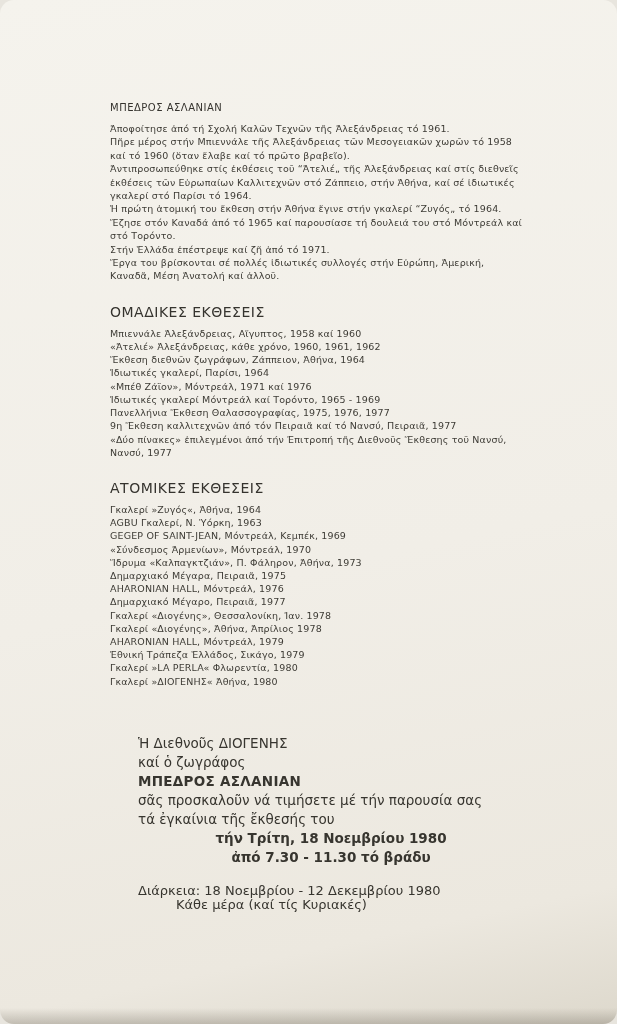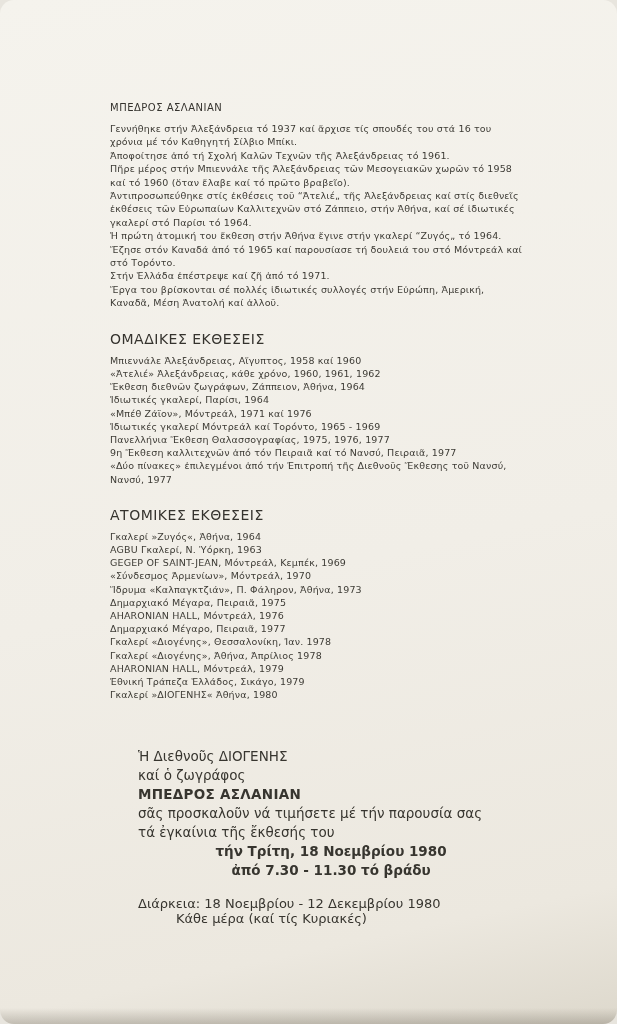--- a/index.html
+++ b/index.html
@@ -79,21 +79,20 @@
 </style>
 </head>
 <body>
 
 <div class="paper">
   <div class="content">
 
     <h1 class="doc-title">ΜΠΕΔΡΟΣ ΑΣΛΑΝΙΑΝ</h1>
 
     <div class="bio">
-      <p>Γεννήθηκε στήν Ἀλεξάνδρεια τό 1937 καί ἄρχισε τίς σπουδές του στά 16 του χρόνια μέ τόν Καθηγητή Σίλβιο Μπίκι.</p>
       <p>Ἀποφοίτησε ἀπό τή Σχολή Καλῶν Τεχνῶν τῆς Ἀλεξάνδρειας τό 1961.</p>
       <p>Πῆρε μέρος στήν Μπιεννάλε τῆς Ἀλεξάνδρειας τῶν Μεσογειακῶν χωρῶν τό 1958 καί τό 1960 (ὅταν ἔλαβε καί τό πρῶτο βραβεῖο).</p>
       <p>Ἀντιπροσωπεύθηκε στίς ἐκθέσεις τοῦ “Ἀτελιέ„ τῆς Ἀλεξάνδρειας καί στίς διεθνεῖς ἐκθέσεις τῶν Εὐρωπαίων Καλλιτεχνῶν στό Ζάππειο, στήν Ἀθήνα, καί σέ ἰδιωτικές γκαλερί στό Παρίσι τό 1964.</p>
       <p>Ἡ πρώτη ἀτομική του ἔκθεση στήν Ἀθήνα ἔγινε στήν γκαλερί “Ζυγός„ τό 1964.</p>
       <p>Ἔζησε στόν Καναδά ἀπό τό 1965 καί παρουσίασε τή δουλειά του στό Μόντρεάλ καί στό Τορόντο.</p>
       <p>Στήν Ἑλλάδα ἐπέστρεψε καί ζῆ ἀπό τό 1971.</p>
       <p>Ἔργα του βρίσκονται σέ πολλές ἰδιωτικές συλλογές στήν Εὐρώπη, Ἀμερική, Καναδᾶ, Μέση Ἀνατολή καί ἀλλοῦ.</p>
     </div>
 
     <h2 class="section-heading">ΟΜΑΔΙΚΕΣ ΕΚΘΕΣΕΙΣ</h2>
@@ -116,20 +115,21 @@
       <p>GEGEP OF SAINT-JEAN, Μόντρεάλ, Κεμπέκ, 1969</p>
       <p>«Σύνδεσμος Ἀρμενίων», Μόντρεάλ, 1970</p>
       <p>Ἵδρυμα «Καλπαγκτζιάν», Π. Φάληρον, Ἀθήνα, 1973</p>
       <p>Δημαρχιακό Μέγαρα, Πειραιᾶ, 1975</p>
       <p>AHARONIAN HALL, Μόντρεάλ, 1976</p>
       <p>Δημαρχιακό Μέγαρο, Πειραιᾶ, 1977</p>
       <p>Γκαλερί «Διογένης», Θεσσαλονίκη, Ἰαν. 1978</p>
       <p>Γκαλερί «Διογένης», Ἀθήνα, Ἀπρίλιος 1978</p>
       <p>AHARONIAN HALL, Μόντρεάλ, 1979</p>
       <p>Ἐθνική Τράπεζα Ἑλλάδος, Σικάγο, 1979</p>
+      <p>Γκαλερί »LA PERLA« Φλωρεντία, 1980</p>
       <p>Γκαλερί »ΔΙΟΓΕΝΗΣ« Ἀθήνα, 1980</p>
     </div>
 
     <div class="invitation">
       <p>Ἡ Διεθνοῦς ΔΙΟΓΕΝΗΣ</p>
       <p>καί ὁ ζωγράφος</p>
       <p class="inv-artist">ΜΠΕΔΡΟΣ ΑΣΛΑΝΙΑΝ</p>
       <p>σᾶς προσκαλοῦν νά τιμήσετε μέ τήν παρουσία σας</p>
       <p>τά ἐγκαίνια τῆς ἔκθεσής του</p>
       <p class="inv-bold">τήν Τρίτη, 18 Νοεμβρίου 1980</p>

